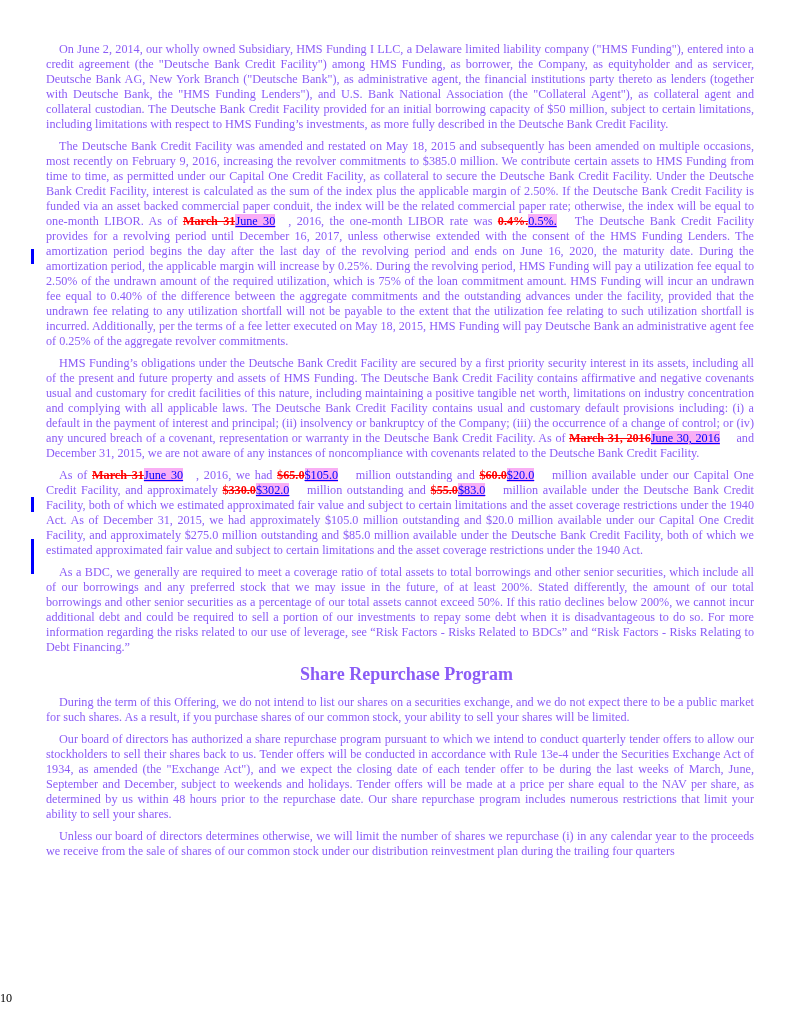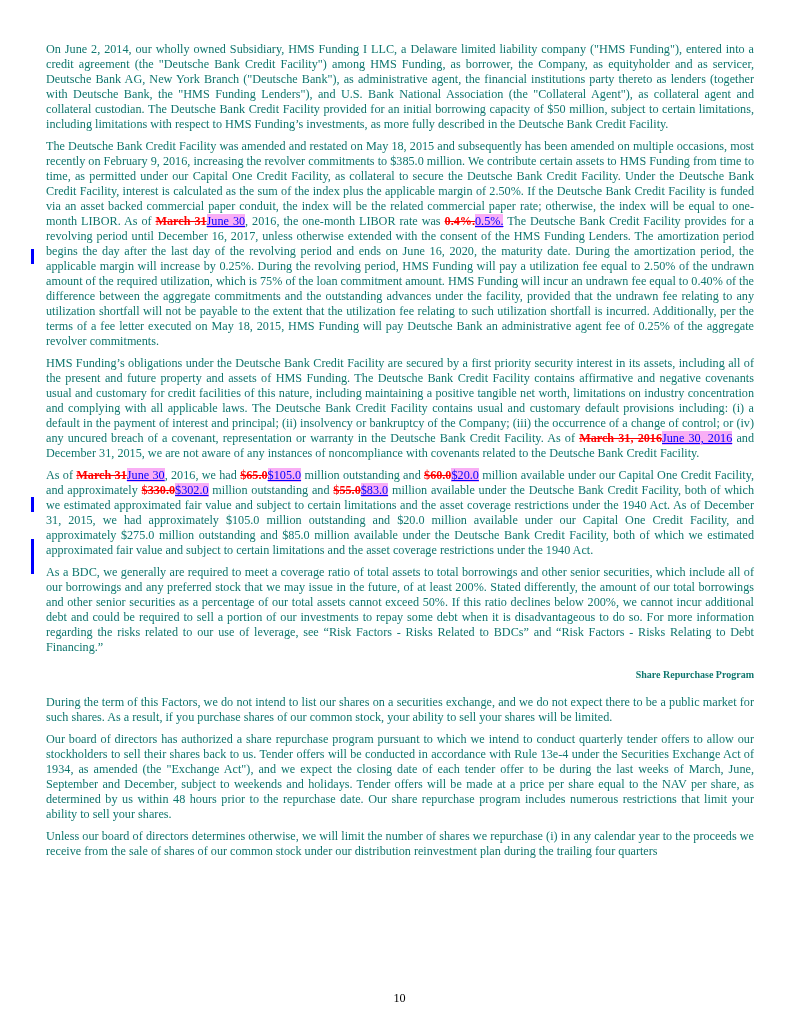--- a/index.html
+++ b/index.html
@@ -21,28 +21,29 @@
     top: 42px;
     width: 708px;
   }
   .body-para {
     font-size: 12.2px;
     line-height: 15px;
     text-align: justify;
     margin: 0 0 7px 0;
   }
   .heading-para {
-    font-size: 10px;
+    font-size: 18px;
     line-height: 15px;
     font-weight: bold;
-    text-align: right;
+    text-align: center;
     margin: 12px 0 13px 0;
   }
   .run-normal {
-    color: #0f766e;
+    color: #8b5cf6;
+    margin-left: 13px;
   }
   .run-del {
     color: #ff0000;
     text-decoration: line-through;
     font-weight: bold;
   }
   .run-ins {
     color: #0000ff;
     text-decoration: underline;
     background-color: #f9aef5;
@@ -52,37 +53,36 @@
     position: absolute;
     left: 31px;
     width: 3px;
     background: #0000ff;
   }
   .page-number {
     position: absolute;
     top: 991px;
     left: 0;
     width: 799px;
-    text-align: center;
     font-size: 12.2px;
     line-height: 15px;
   }
 </style>
 </head>
 <body>
 
 <div class="change-bar" style="top: 249px; height: 15px; background: rgb(0, 0, 255);"></div>
 <div class="change-bar" style="top: 497px; height: 15px; background: rgb(0, 0, 255);"></div>
 <div class="change-bar" style="top: 539px; height: 35px; background: rgb(0, 0, 255);"></div>
 
 <div class="page-content">
     <p class="body-para"><span class="run-normal">On June 2, 2014, our wholly owned Subsidiary, HMS Funding I LLC, a Delaware limited liability company ("HMS Funding"), entered into a credit agreement (the "Deutsche Bank Credit Facility") among HMS Funding, as borrower, the Company, as equityholder and as servicer, Deutsche Bank AG, New York Branch ("Deutsche Bank"), as administrative agent, the financial institutions party thereto as lenders (together with Deutsche Bank, the "HMS Funding Lenders"), and U.S. Bank National Association (the "Collateral Agent"), as collateral agent and collateral custodian. The Deutsche Bank Credit Facility provided for an initial borrowing capacity of $50 million, subject to certain limitations, including limitations with respect to HMS Funding’s investments, as more fully described in the Deutsche Bank Credit Facility.</span></p>
     <p class="body-para"><span class="run-normal">The Deutsche Bank Credit Facility was amended and restated on May 18, 2015 and subsequently has been amended on multiple occasions, most recently on February 9, 2016, increasing the revolver commitments to $385.0 million. We contribute certain assets to HMS Funding from time to time, as permitted under our Capital One Credit Facility, as collateral to secure the Deutsche Bank Credit Facility. Under the Deutsche Bank Credit Facility, interest is calculated as the sum of the index plus the applicable margin of 2.50%. If the Deutsche Bank Credit Facility is funded via an asset backed commercial paper conduit, the index will be the related commercial paper rate; otherwise, the index will be equal to one-month LIBOR. As of </span><span class="run-del" style="color: rgb(255, 0, 0);">March 31</span><span class="run-ins" style="color: rgb(0, 0, 255); background-color: rgb(249, 174, 245);">June 30</span><span class="run-normal">, 2016, the one-month LIBOR rate was </span><span class="run-del" style="color: rgb(255, 0, 0);">0.4%.</span><span class="run-ins" style="color: rgb(0, 0, 255); background-color: rgb(249, 174, 245);">0.5%.</span><span class="run-normal"> The Deutsche Bank Credit Facility provides for a revolving period until December 16, 2017, unless otherwise extended with the consent of the HMS Funding Lenders. The amortization period begins the day after the last day of the revolving period and ends on June 16, 2020, the maturity date. During the amortization period, the applicable margin will increase by 0.25%. During the revolving period, HMS Funding will pay a utilization fee equal to 2.50% of the undrawn amount of the required utilization, which is 75% of the loan commitment amount. HMS Funding will incur an undrawn fee equal to 0.40% of the difference between the aggregate commitments and the outstanding advances under the facility, provided that the undrawn fee relating to any utilization shortfall will not be payable to the extent that the utilization fee relating to such utilization shortfall is incurred. Additionally, per the terms of a fee letter executed on May 18, 2015, HMS Funding will pay Deutsche Bank an administrative agent fee of 0.25% of the aggregate revolver commitments.</span></p>
     <p class="body-para"><span class="run-normal">HMS Funding’s obligations under the Deutsche Bank Credit Facility are secured by a first priority security interest in its assets, including all of the present and future property and assets of HMS Funding. The Deutsche Bank Credit Facility contains affirmative and negative covenants usual and customary for credit facilities of this nature, including maintaining a positive tangible net worth, limitations on industry concentration and complying with all applicable laws. The Deutsche Bank Credit Facility contains usual and customary default provisions including: (i) a default in the payment of interest and principal; (ii) insolvency or bankruptcy of the Company; (iii) the occurrence of a change of control; or (iv) any uncured breach of a covenant, representation or warranty in the Deutsche Bank Credit Facility. As of </span><span class="run-del" style="color: rgb(255, 0, 0);">March 31, 2016</span><span class="run-ins" style="color: rgb(0, 0, 255); background-color: rgb(249, 174, 245);">June 30, 2016</span><span class="run-normal"> and December 31, 2015, we are not aware of any instances of noncompliance with covenants related to the Deutsche Bank Credit Facility.</span></p>
     <p class="body-para"><span class="run-normal">As of </span><span class="run-del" style="color: rgb(255, 0, 0);">March 31</span><span class="run-ins" style="color: rgb(0, 0, 255); background-color: rgb(249, 174, 245);">June 30</span><span class="run-normal">, 2016, we had </span><span class="run-del" style="color: rgb(255, 0, 0);">$65.0</span><span class="run-ins" style="color: rgb(0, 0, 255); background-color: rgb(249, 174, 245);">$105.0</span><span class="run-normal"> million outstanding and </span><span class="run-del" style="color: rgb(255, 0, 0);">$60.0</span><span class="run-ins" style="color: rgb(0, 0, 255); background-color: rgb(249, 174, 245);">$20.0</span><span class="run-normal"> million available under our Capital One Credit Facility, and approximately </span><span class="run-del" style="color: rgb(255, 0, 0);">$330.0</span><span class="run-ins" style="color: rgb(0, 0, 255); background-color: rgb(249, 174, 245);">$302.0</span><span class="run-normal"> million outstanding and </span><span class="run-del" style="color: rgb(255, 0, 0);">$55.0</span><span class="run-ins" style="color: rgb(0, 0, 255); background-color: rgb(249, 174, 245);">$83.0</span><span class="run-normal"> million available under the Deutsche Bank Credit Facility, both of which we estimated approximated fair value and subject to certain limitations and the asset coverage restrictions under the 1940 Act. As of December 31, 2015, we had approximately $105.0 million outstanding and $20.0 million available under our Capital One Credit Facility, and approximately $275.0 million outstanding and $85.0 million available under the Deutsche Bank Credit Facility, both of which we estimated approximated fair value and subject to certain limitations and the asset coverage restrictions under the 1940 Act.</span></p>
     <p class="body-para"><span class="run-normal">As a BDC, we generally are required to meet a coverage ratio of total assets to total borrowings and other senior securities, which include all of our borrowings and any preferred stock that we may issue in the future, of at least 200%. Stated differently, the amount of our total borrowings and other senior securities as a percentage of our total assets cannot exceed 50%. If this ratio declines below 200%, we cannot incur additional debt and could be required to sell a portion of our investments to repay some debt when it is disadvantageous to do so. For more information regarding the risks related to our use of leverage, see “Risk Factors - Risks Related to BDCs” and “Risk Factors - Risks Relating to Debt Financing.”</span></p>
     <p class="heading-para"><span class="run-normal">Share Repurchase Program</span></p>
-    <p class="body-para"><span class="run-normal">During the term of this Factors, we do not intend to list our shares on a securities exchange, and we do not expect there to be a public market for such shares. As a result, if you purchase shares of our common stock, your ability to sell your shares will be limited.</span></p>
+    <p class="body-para"><span class="run-normal">During the term of this Offering, we do not intend to list our shares on a securities exchange, and we do not expect there to be a public market for such shares. As a result, if you purchase shares of our common stock, your ability to sell your shares will be limited.</span></p>
     <p class="body-para"><span class="run-normal">Our board of directors has authorized a share repurchase program pursuant to which we intend to conduct quarterly tender offers to allow our stockholders to sell their shares back to us. Tender offers will be conducted in accordance with Rule 13e-4 under the Securities Exchange Act of 1934, as amended (the "Exchange Act"), and we expect the closing date of each tender offer to be during the last weeks of March, June, September and December, subject to weekends and holidays. Tender offers will be made at a price per share equal to the NAV per share, as determined by us within 48 hours prior to the repurchase date. Our share repurchase program includes numerous restrictions that limit your ability to sell your shares.</span></p>
     <p class="body-para"><span class="run-normal">Unless our board of directors determines otherwise, we will limit the number of shares we repurchase (i) in any calendar year to the proceeds we receive from the sale of shares of our common stock under our distribution reinvestment plan during the trailing four quarters</span></p>
   </div>
 
 <div class="page-number">10</div>
 
 </body></html>

